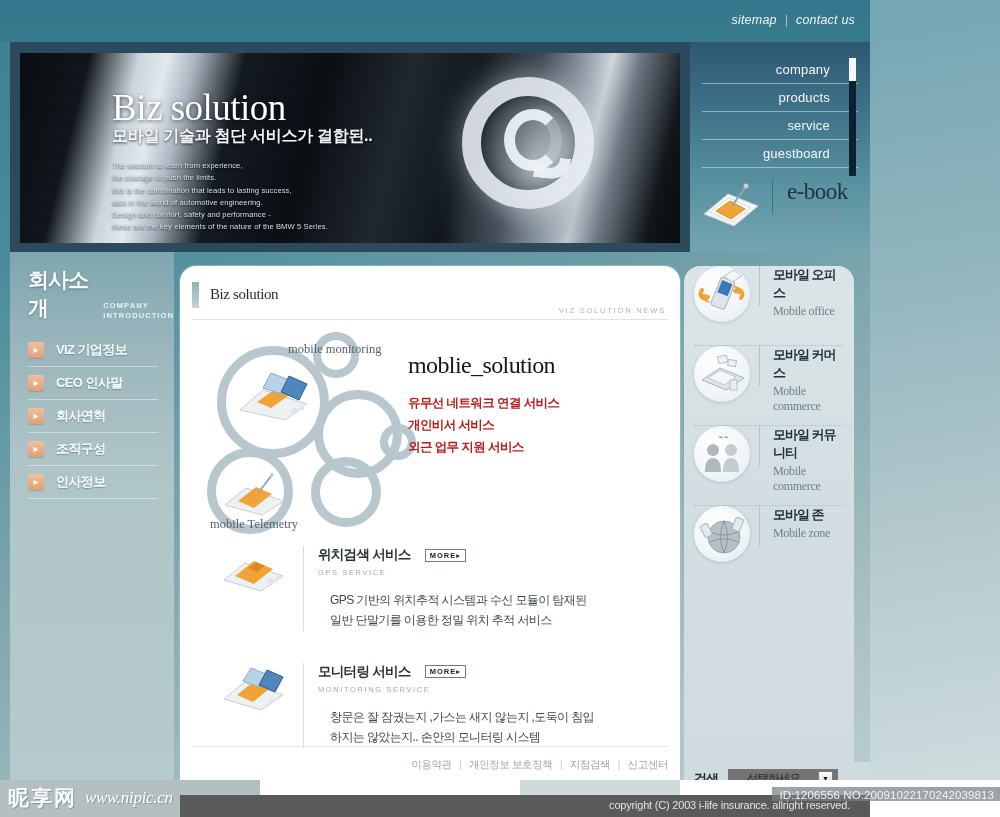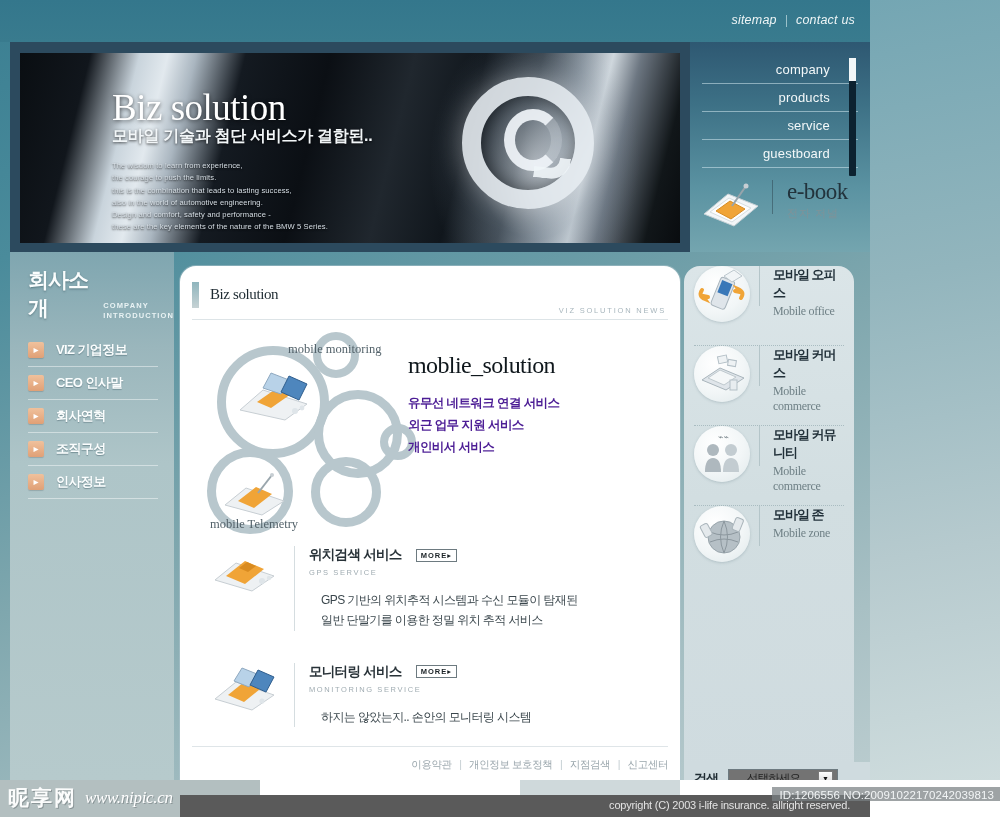--- a/index.html
+++ b/index.html
@@ -200,26 +200,26 @@
     font-family: "Liberation Serif","DejaVu Serif",serif;
     font-size: 12.5px; color: #53626a;
   }
   #sol-right { position: absolute; left: 228px; top: 24px; }
   #sol-h {
     font-family: "Liberation Serif","DejaVu Serif",serif;
     font-size: 24px; color: #0f171c; letter-spacing: -.6px;
   }
   #sol-list { margin-top: 14px; }
   .sol-li {
-    font-size: 12.5px; font-weight: bold; color: #4c1d95;
+    font-size: 12.5px; font-weight: bold; color: #b91c1c;
     letter-spacing: -.6px; line-height: 1.75;
   }
 
   
-  #services { margin-top: 10px; padding-left: 32px; }
+  #services { margin-top: 10px; padding-left: 41px; }
   .svc { position: relative; margin-bottom: 32px; }
   .svc-icon { position: absolute; left: 0; top: 2px; width: 66px; height: 46px; }
   .svc-body { margin-left: 82px; border-left: 1px solid #d5dde0; padding-left: 14px; min-height: 52px; }
   .svc-line1 { display: flex; align-items: center; gap: 14px; }
   .svc-ko { font-size: 13.5px; font-weight: bold; color: #283238; letter-spacing: -.7px; }
   .svc-more {
     display: inline-block; border: 1px solid #6d7a80; background: #fff;
     font-size: 7.5px; font-weight: bold; letter-spacing: 1px;
     color: #1a2226; padding: 1px 4px; line-height: 1.2; cursor: pointer;
   }
@@ -456,22 +456,22 @@
       </svg>
     </div>
 
     <div id="lbl-mon">mobile monitoring</div>
     <div id="lbl-tel">mobile Telemetry</div>
 
     <div id="sol-right">
       <div id="sol-h">moblie_solution</div>
       <div id="sol-list">
         <div class="sol-li">유무선 네트워크 연결 서비스</div>
+        <div class="sol-li">개인비서 서비스</div>
         <div class="sol-li">외근 업무 지원 서비스</div>
-        <div class="sol-li">개인비서 서비스</div>
       </div>
     </div>
   </div>
 
   <div id="services">
 
     <div class="svc">
       <div class="svc-icon">
         <svg width="66" height="46" viewBox="0 0 66 46">
           <polygon points="3,32 24,15 62,28 40,43" fill="#eef1f3" stroke="#c7ced3" stroke-width="1"></polygon>
@@ -504,20 +504,21 @@
           <circle cx="50" cy="36" r="2.6" fill="#dfe5e9"></circle>
         </svg>
       </div>
       <div class="svc-body">
         <div class="svc-line1">
           <span class="svc-ko">모니터링 서비스</span>
           <span class="svc-more"><span>MORE</span><span>▸</span></span>
         </div>
         <div class="svc-en">MONITORING SERVICE</div>
         <div class="svc-desc">
+          <div>창문은 잘 잠궜는지 ,가스는 새지 않는지 ,도둑이 침입</div>
           <div>하지는 않았는지.. 손안의 모니터링 시스템</div>
         </div>
       </div>
     </div>
 
   </div>
 
   <div id="main-footer">
     <a href="#">이용약관</a>
     <span class="sep">|</span>

